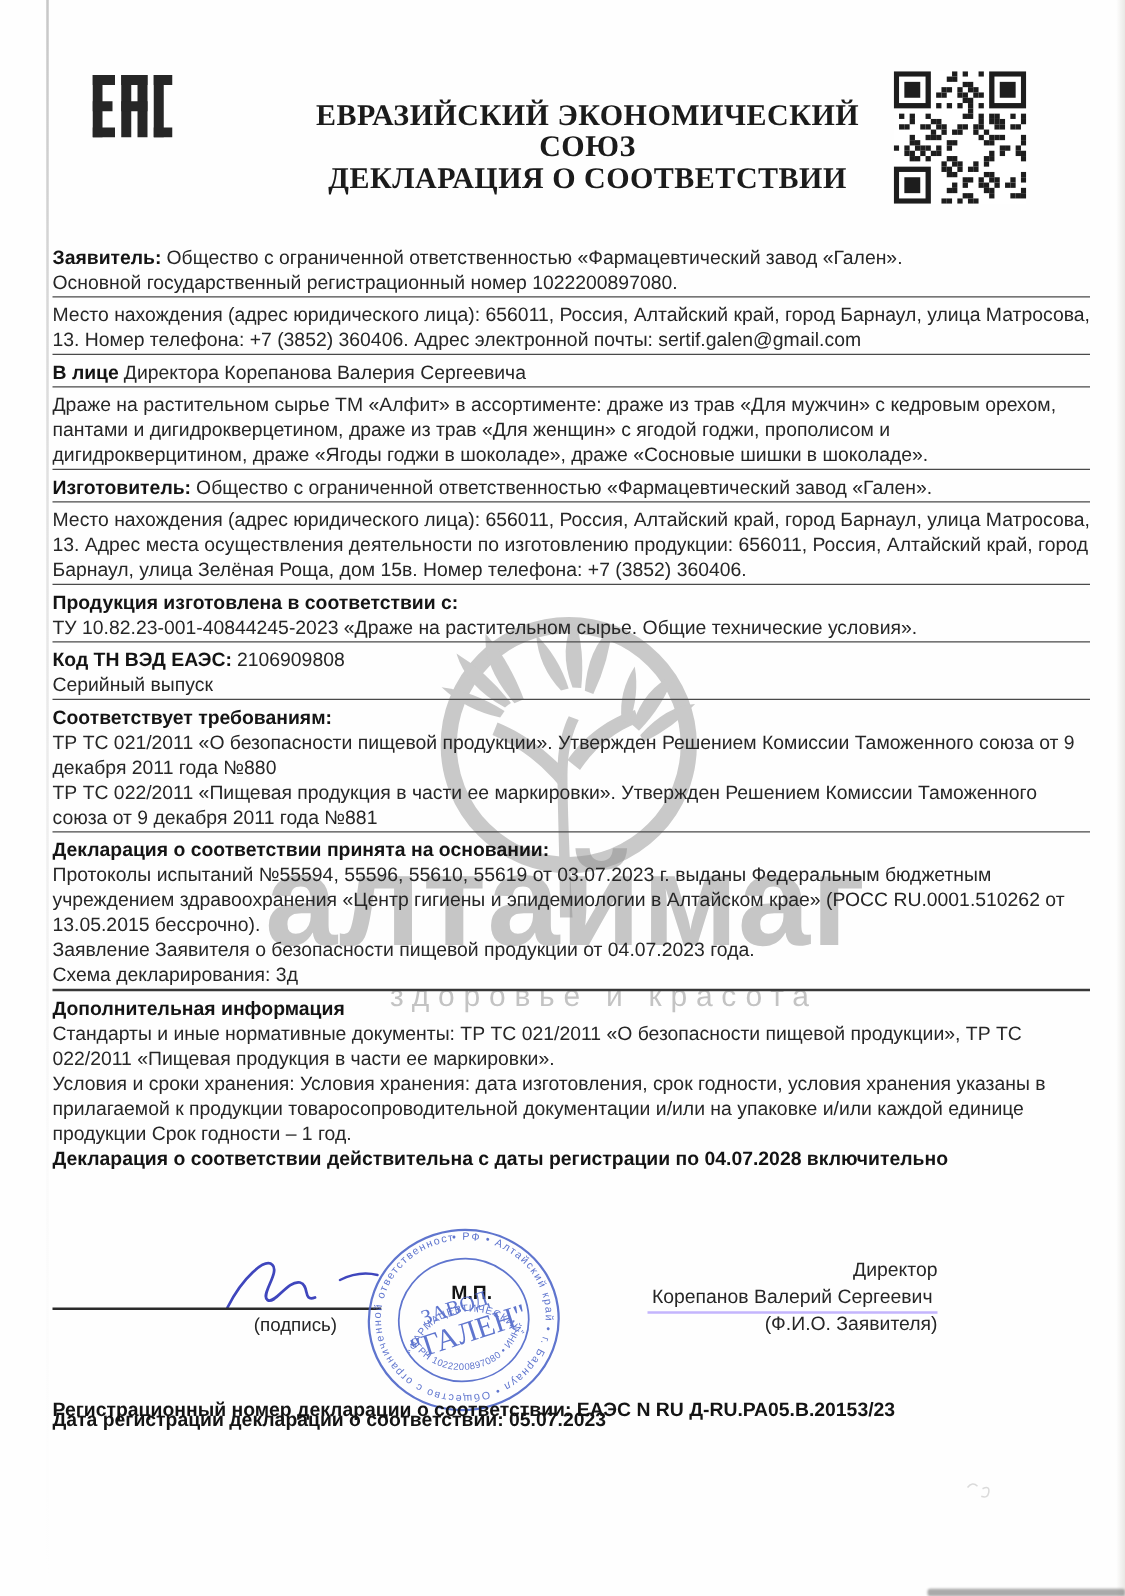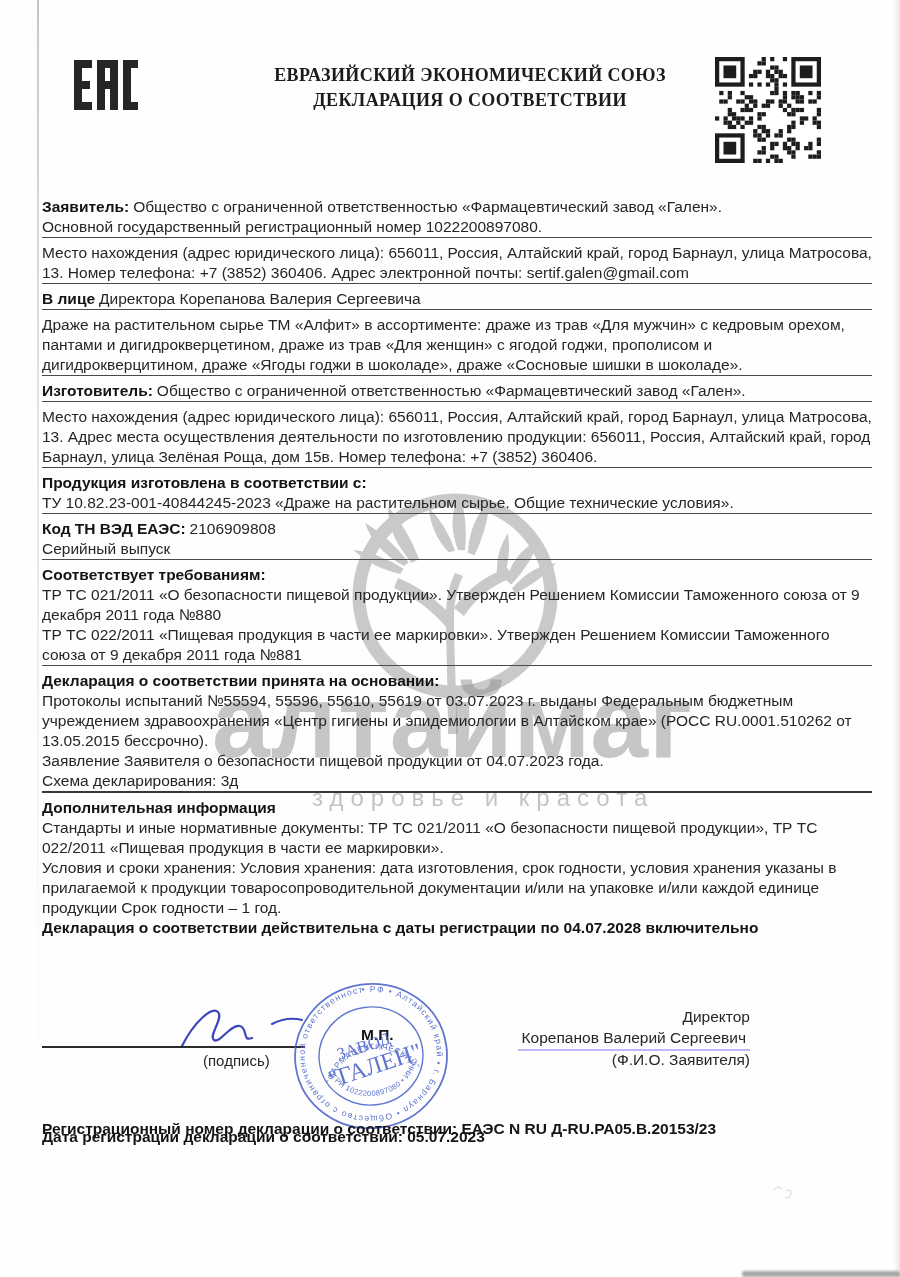--- a/index.html
+++ b/index.html
@@ -9,22 +9,22 @@
   
   .scanline-left{position:absolute;left:37px;top:0;width:2px;height:1277px;
     background:linear-gradient(#9a9a9a,#c9c9c9 30%,rgba(200,200,200,.15) 70%,rgba(200,200,200,0));opacity:.55;}
   .scan-right{position:absolute;right:0;top:0;width:7px;height:1277px;
     background:linear-gradient(to left,#e9e8e5,rgba(233,232,229,0));}
   .smudge-bottom{position:absolute;left:742px;top:1271px;width:158px;height:6px;
     background:#7d7d7d;filter:blur(1px);opacity:.65;border-radius:2px;}
   .pencil-mark{position:absolute;left:770px;top:1184px;opacity:.3;}
   
   .eac-logo{position:absolute;left:74px;top:60px;}
-  .title-block{position:absolute;left:235px;top:63px;width:470px;text-align:center;
-    font-family:"Liberation Serif",serif;font-weight:bold;font-size:18px;line-height:25px;
+  .title-block{position:absolute;left:235px;top:81px;width:470px;text-align:center;
+    font-family:"Liberation Serif",serif;font-weight:bold;font-size:24px;line-height:25px;
     letter-spacing:.4px;color:#1b1b1b;}
   .qr{position:absolute;left:715px;top:57px;}
   
   .wm-leaf{position:absolute;left:342px;top:488px;opacity:.62;}
   .wm-brand{position:absolute;left:212px;top:662px;font-size:104px;font-weight:bold;
     color:#8f8f8f;opacity:.5;letter-spacing:1px;white-space:nowrap;}
   .wm-tagline{position:absolute;left:312px;top:784px;font-size:24px;color:#949494;opacity:.55;
     letter-spacing:7px;white-space:nowrap;}
   
   .doc{position:absolute;left:42px;top:192px;width:830px;font-size:15.5px;line-height:20px;color:#262626;}

